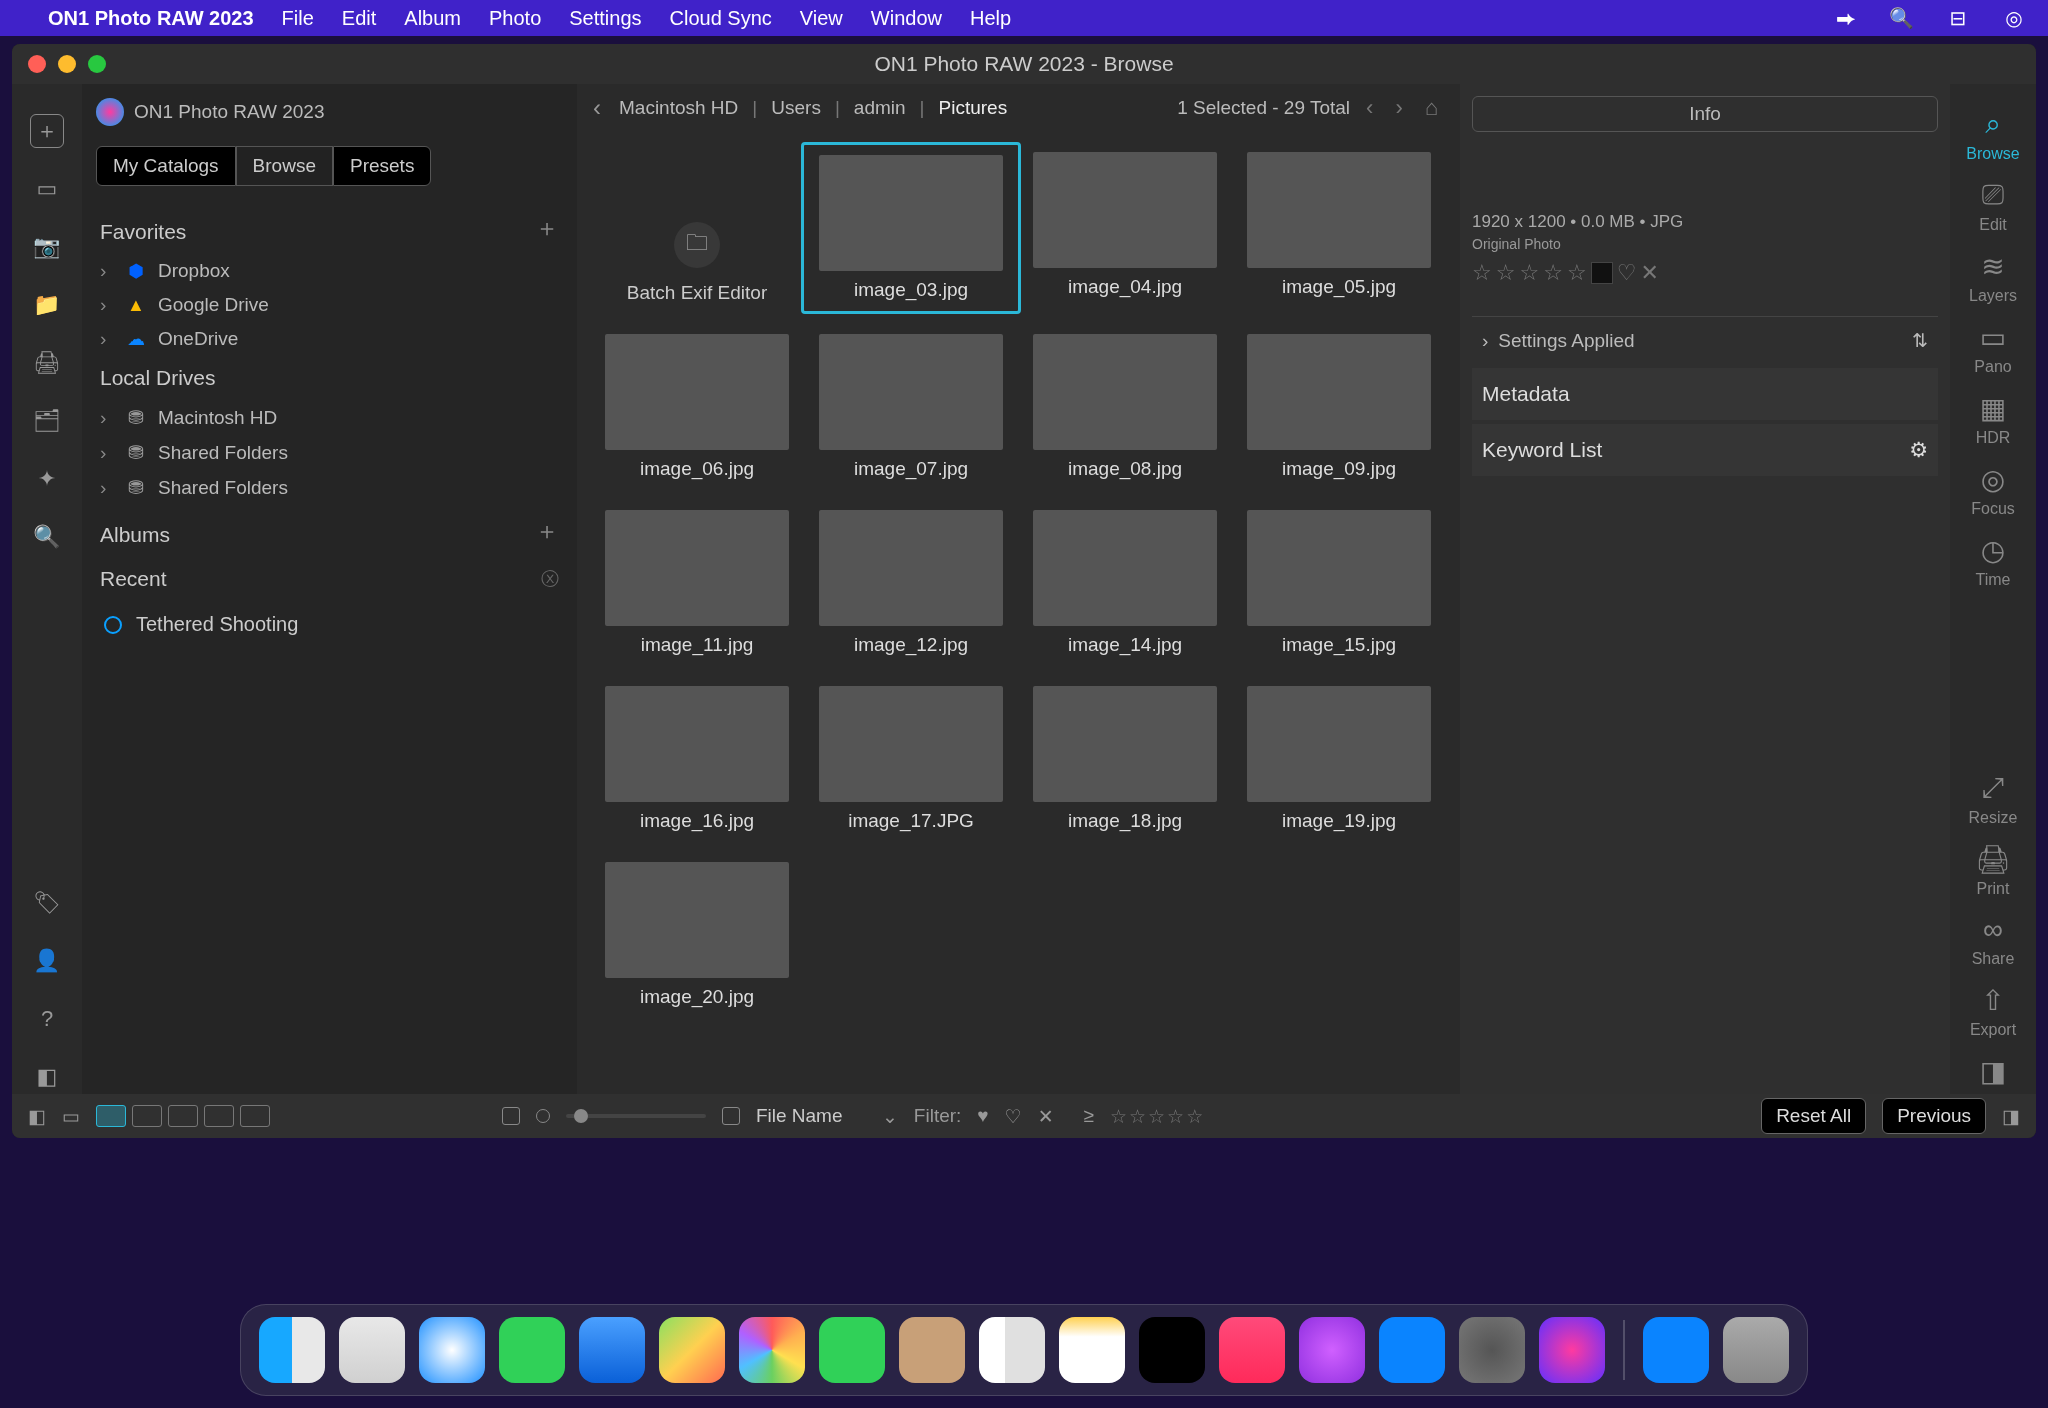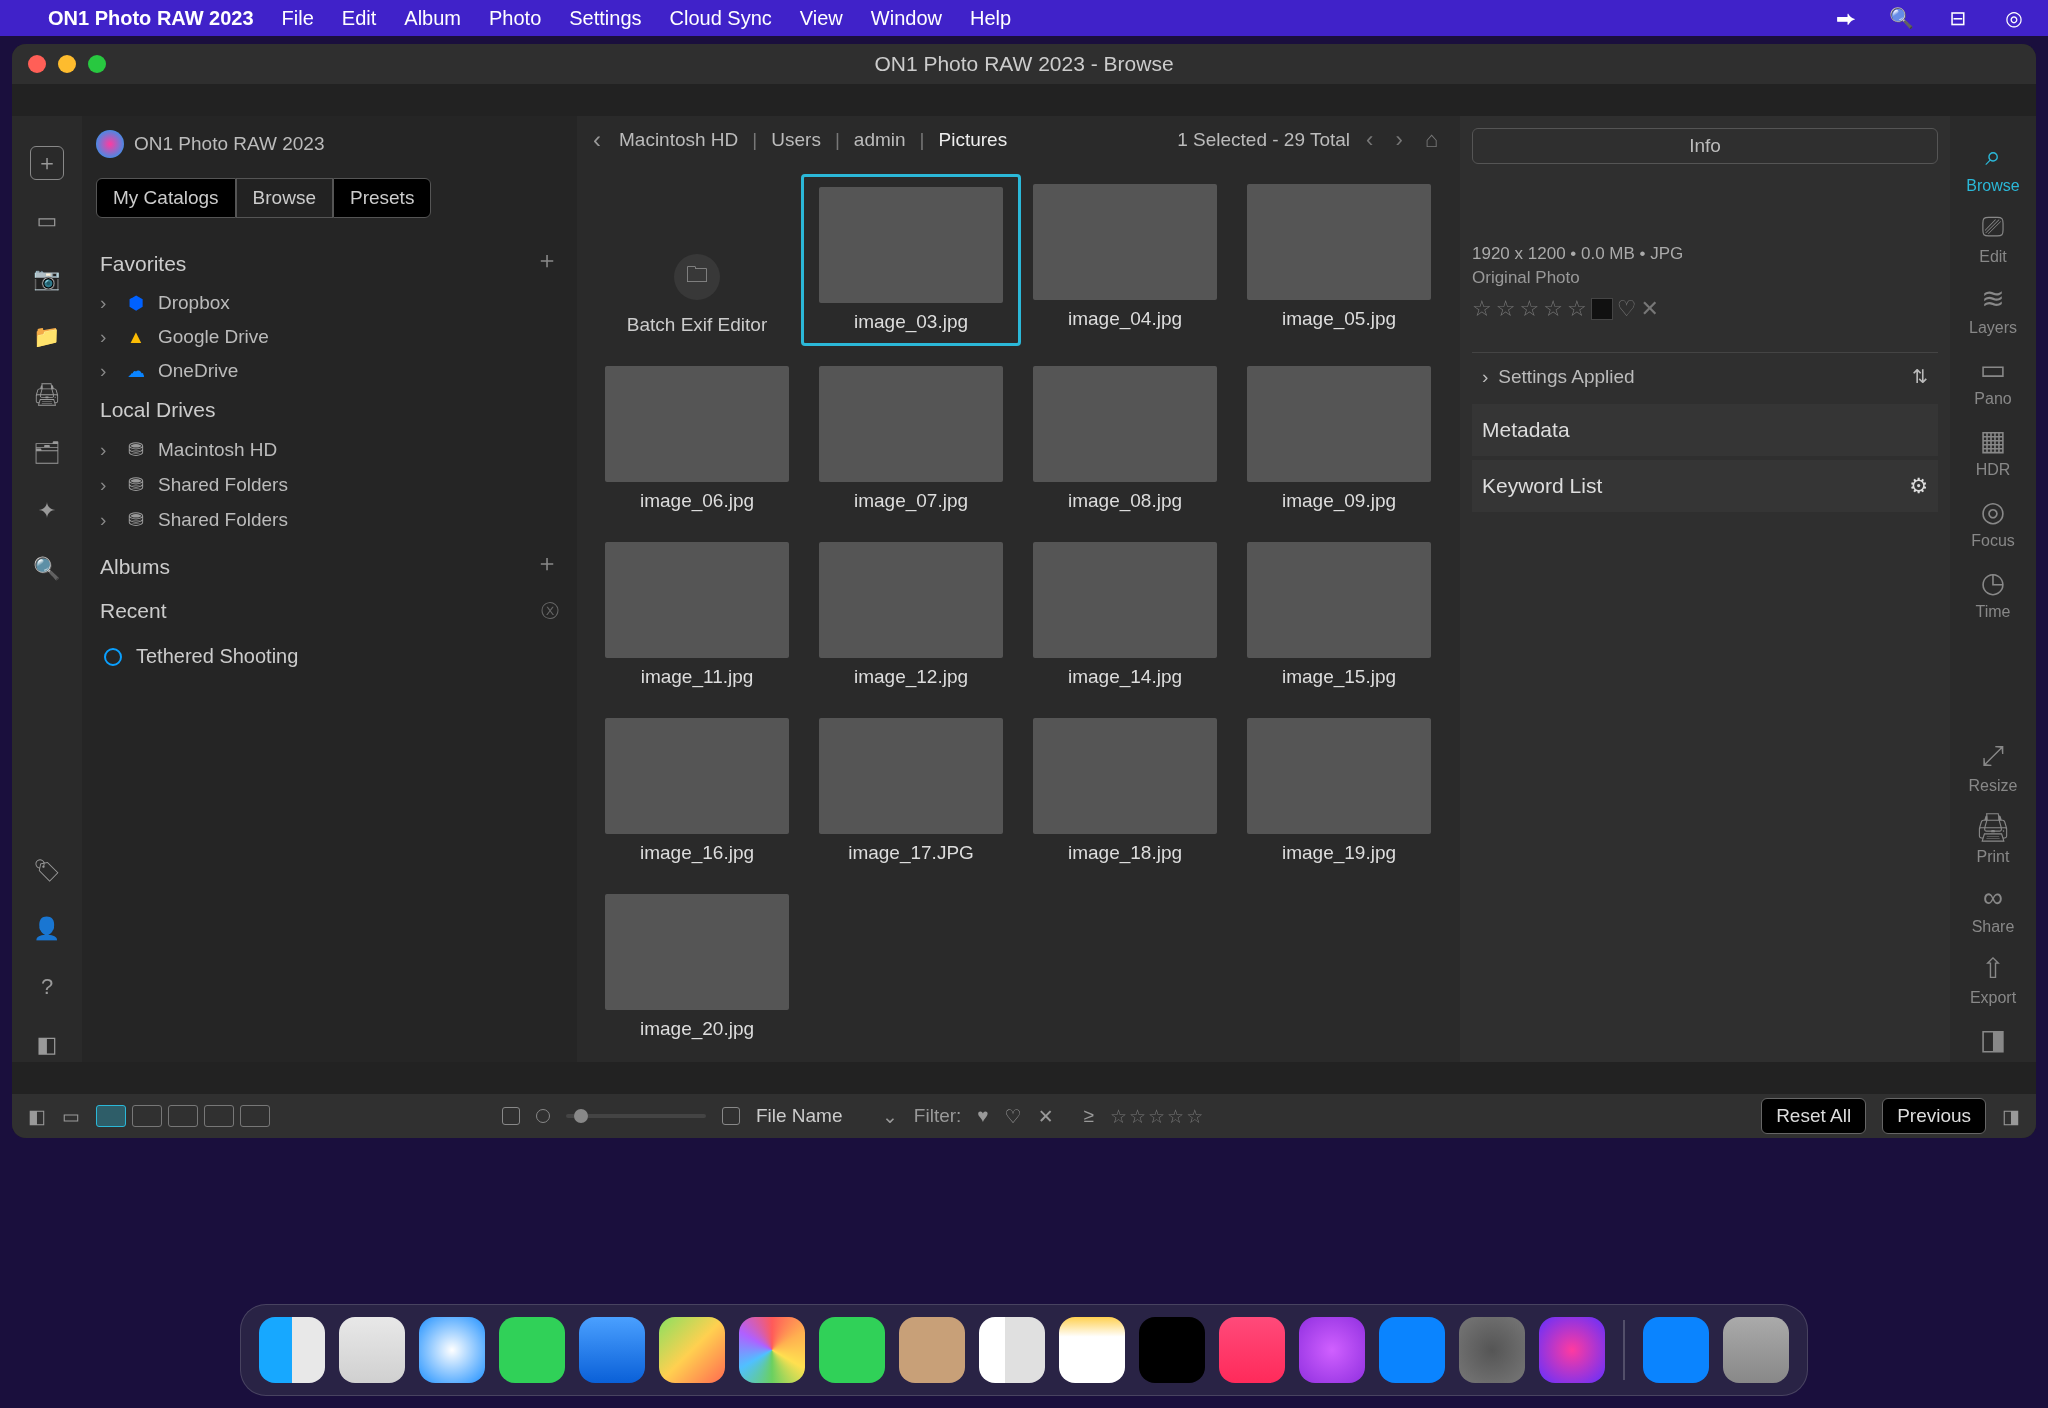--- a/index.html
+++ b/index.html
@@ -3,21 +3,21 @@
 <meta charset="utf-8">
 <style>
 * { margin:0; padding:0; box-sizing:border-box; font-family:-apple-system,Helvetica,Arial,sans-serif; }
 html,body { width:2048px; height:1408px; overflow:hidden; background:#1a0f3d; }
 .menubar { height:36px; background:#4022c9; color:#fff; display:flex; align-items:center; padding:0 20px; font-size:20px; gap:28px; }
 .menubar .apple { font-size:22px; }
 .menubar .appname { font-weight:700; }
 .menubar .item { cursor:default; }
 .menubar .spacer { flex:1; }
 .menubar .ricon { width:28px; text-align:center; font-size:20px; }
-.win { position:absolute; left:12px; top:44px; width:2024px; height:1094px; background:#222; border-radius:14px; overflow:hidden; display:flex; flex-direction:column;gap:32px; }
+.win { position:absolute; left:12px; top:44px; width:2024px; height:1094px; background:#222; border-radius:8px; overflow:hidden; display:flex; flex-direction:column; }
 .titlebar { height:40px; background:#2f2f2f; display:flex; align-items:center; position:relative; }
 .traffic { display:flex; gap:12px; padding-left:16px; }
 .traffic div { width:18px; height:18px; border-radius:50%; }
 .tr-red{background:#ff5f57}.tr-yel{background:#febc2e}.tr-grn{background:#28c840}
 .titlebar .title { position:absolute; left:50%; transform:translateX(-50%); color:#ccc; font-size:21px; font-weight:500;}
 .body { flex:1; display:flex; }
 .lefticons { width:70px; background:#2a2a2a; display:flex; flex-direction:column; align-items:center; padding-top:30px; gap:24px; color:#999; }
 .lefticons .ic { width:34px; height:34px; border:1px solid transparent; border-radius:6px; display:flex; align-items:center; justify-content:center; font-size:22px; }
 .lefticons .ic.box { border:1px solid #888; }
 .lefticons .spacer { flex:1; }
@@ -74,21 +74,21 @@
 .im15{background:linear-gradient(140deg,#909090,#303030)}
 .im16{background:linear-gradient(140deg,#a0b060,#405020)}
 .im17{background:linear-gradient(140deg,#e0e0e0,#303030)}
 .im18{background:linear-gradient(140deg,#d0d0d0,#808080)}
 .im19{background:linear-gradient(140deg,#e0e0e8,#a0a0b0)}
 .im20{background:linear-gradient(140deg,#203050,#0a1020)}
 .im21{background:linear-gradient(140deg,#e04030,#909090)}
 .right { width:490px; background:#2f2f2f; color:#bbb; padding:12px; display:flex; flex-direction:column; gap:0; }
 .right .info-hdr { border:1px solid #555; border-radius:6px; text-align:center; padding:6px; font-size:19px; }
 .right .meta { margin-top:80px; font-size:17px; color:#aaa; }
-.right .meta2 { font-size:17px; color:#999; margin-top:4px;}
+.right .meta2 { font-size:14px; color:#999; margin-top:4px;}
 .right .stars { font-size:22px; color:#777; margin-top:8px; display:flex; align-items:center; gap:4px;}
 .right .colorbox{width:22px;height:22px;background:#111;border:1px solid #444}
 .right .settings-row{margin-top:30px;padding:12px 10px;border-top:1px solid #444;display:flex;align-items:center;gap:10px;font-size:19px}
 .right .panel-row{padding:14px 10px;background:#353535;margin-top:4px;font-size:21px;color:#ddd;display:flex;align-items:center;justify-content:space-between}
 .rtools { width:86px; background:#2a2a2a; display:flex; flex-direction:column; align-items:center; padding-top:18px; gap:4px; color:#888; font-size:16px; }
 .rtools .t { display:flex; flex-direction:column; align-items:center; gap:4px; padding:6px 0; width:100%; }
 .rtools .t.active { color:#2bb8d8; }
 .rtools .ticon { font-size:28px; }
 .rtools .spacer{flex:1}
 .footer { height:44px; background:#303030; display:flex; align-items:center; padding:0 16px; gap:16px; color:#999; font-size:19px; }

